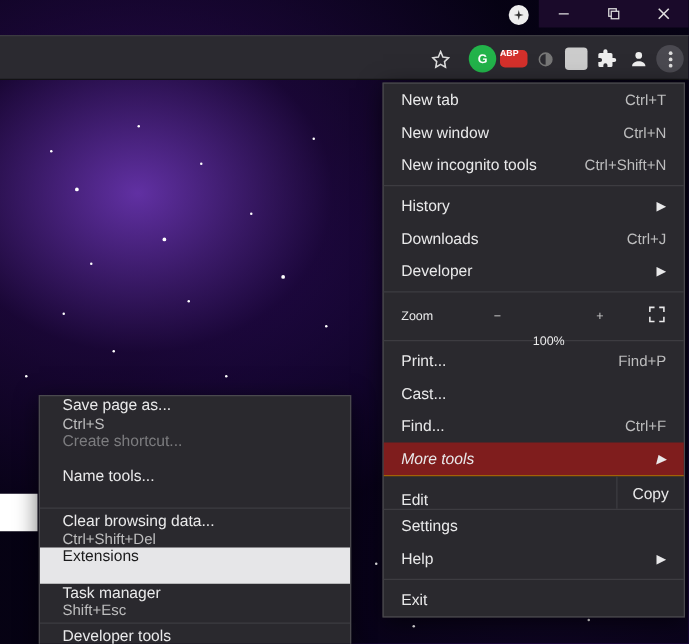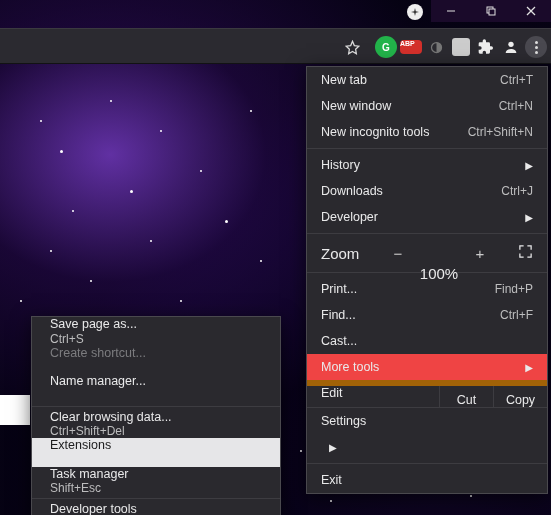--- a/index.html
+++ b/index.html
@@ -71,34 +71,34 @@
     box-shadow:0 4px 18px rgba(0,0,0,0.6);
   }
   .mrow {
     display:flex; align-items:center; height:26px;
     padding:0 14px; font-size:12.5px;
     justify-content:space-between;
   }
   .mrow .lbl { flex:1; }
   .mrow .short { color:#bdbdbe; font-size:12px; }
   .mrow .arrow { color:#e9e9ea; font-size:10px; padding-left:8px; }
-  .mrow.hov { background:#ef4444; }
+  .mrow.hov { background:#7f1d1d;font-style:italic; }
   .sep { height:1px; background:#3d3c41; margin:3px 0; }
   .zoomrow {
     display:flex; align-items:center; height:32px; padding:0 14px;
-    font-size:15px; gap:0;justify-content:space-between;
+    font-size:10px; gap:0;justify-content:space-between;
   }
   .zoomrow .zlabel { width:60px; }
   .zoomrow .zbtn { width:34px; text-align:center; color:#ccc; cursor:default; }
   .zoomrow .zpct { width:48px; text-align:center;margin-top:41px; }
   .zoomrow .full { margin-left:auto; }
   .zoomrow .full svg { width:15px; height:15px; }
   .editrow {
-    display:flex; align-items:flex-start; height:28px; font-size:12.5px;
-    border-top:6px solid #a16207; border-bottom:1px solid #3d3c41;
+    display:flex; align-items:flex-end; height:28px; font-size:12.5px;
+    border-top:1px solid #a16207; border-bottom:1px solid #3d3c41;
   }
   .editrow .elabel { padding:0 14px; flex:1; }
   .editrow .ebtn { width:54px; text-align:center; border-left:1px solid #3d3c41; height:100%; line-height:28px; }
 
   
   .submenu {
     position:absolute; left:31px; top:316px; width:250px;
     background:#2a292e; color:#e9e9ea;
     border:1px solid #4a494e;
     box-shadow:0 4px 18px rgba(0,0,0,0.6);
@@ -244,57 +244,57 @@
           <path fill="none" stroke="#e9e9ea" stroke-width="2" d="M3 9V3h6M21 9V3h-6M3 15v6h6M21 15v6h-6"></path>
         </svg>
     </span>
   </div>
   <div class="sep"></div>
   <div class="mrow">
     <span class="lbl">Print...</span>
     <span class="short">Find+P</span>
   </div>
   <div class="mrow">
+    <span class="lbl">Cast...</span>
+  </div>
+  <div class="mrow">
     <span class="lbl">Find...</span>
     <span class="short">Ctrl+F</span>
-  </div>
-  <div class="mrow">
-    <span class="lbl">Cast...</span>
   </div>
   <div class="mrow hov">
     <span class="lbl">More tools</span>
     <span class="arrow">▶</span>
   </div>
   <div class="editrow">
     <span class="elabel">Edit</span>
-    <span class="ebtn">Cut</span>
     <span class="ebtn">Copy</span>
   </div>
   <div class="mrow">
     <span class="lbl">Settings</span>
   </div>
   <div class="mrow">
+    <span class="lbl">Help</span>
     <span class="arrow">▶</span>
   </div>
   <div class="sep"></div>
   <div class="mrow">
     <span class="lbl">Exit</span>
   </div>
 </div>
 
 <div class="submenu">
   <div class="srow">
     <span class="lbl">Save page as...</span>
     <span class="short">Ctrl+S</span>
   </div>
   <div class="srow disabled">
     <span class="lbl">Create shortcut...</span>
   </div>
   <div class="srow">
-    <span class="lbl">Name manager...</span>
+    <span class="lbl">Name tools...</span>
   </div>
   <div class="sep"></div>
   <div class="srow">
     <span class="lbl">Clear browsing data...</span>
     <span class="short">Ctrl+Shift+Del</span>
   </div>
   <div class="srow hov">
     <span class="lbl">Extensions</span>
   </div>
   <div class="srow">

